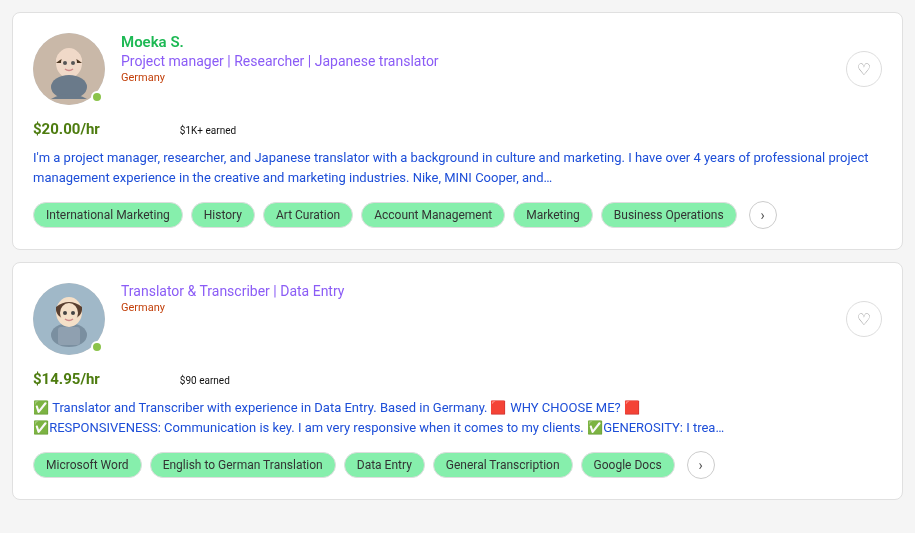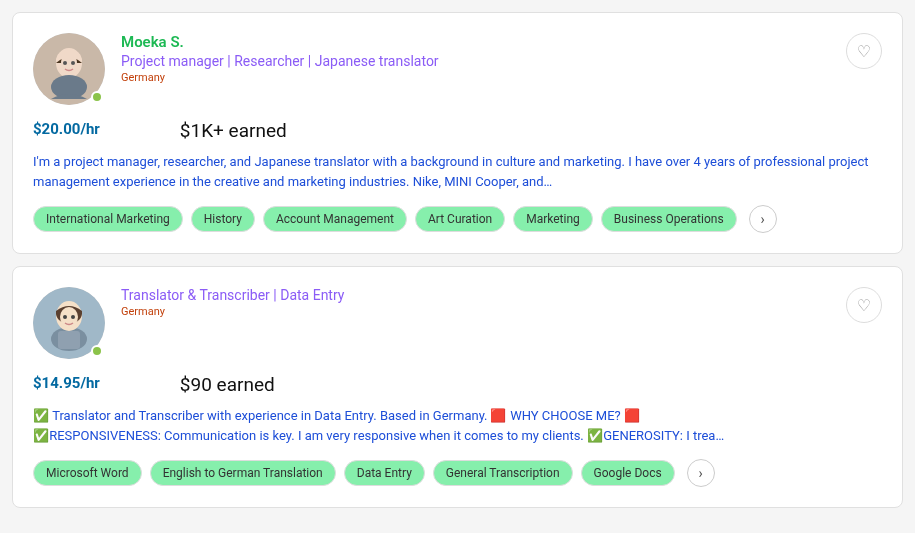--- a/index.html
+++ b/index.html
@@ -12,21 +12,21 @@
     .card {
       background: #fff;
       border: 1px solid #e0e0e0;
       border-radius: 8px;
       padding: 20px;
       margin-bottom: 12px;
       max-width: 891px;
     }
     .card-header {
       display: flex;
-      align-items: flex-start;
+      align-items: center;
       justify-content: space-between;
     }
     .profile-left {
       display: flex;
       align-items: flex-start;
       gap: 16px;
     }
     .avatar-wrap {
       position: relative;
       flex-shrink: 0;
@@ -81,24 +81,24 @@
       flex-shrink: 0;
     }
     .stats-row {
       display: flex;
       gap: 80px;
       margin: 14px 0 10px 0;
     }
     .stat-item .rate {
       font-size: 15px;
       font-weight: 700;
-      color: #0369a1;
+      color: #4d7c0f;
     }
     .stat-item .earned {
-      font-size: 19px;
+      font-size: 10px;
       color: #111;
     }
     .bio {
       font-size: 13px;
       color: #1d4ed8;
       line-height: 1.5;
       margin-bottom: 14px;
     }
     .tags-row {
       display: flex;
@@ -170,22 +170,22 @@
         <span class="rate">$20.00/hr</span>
       </div>
       <div class="stat-item">
         <span class="earned">$1K+ earned</span>
       </div>
     </div>
     <div class="bio"><span>I'm a project manager, researcher, and Japanese translator with a background in culture and marketing. I have over 4 years of professional project management experience in the creative and marketing industries. Nike, MINI Cooper, and…</span></div>
     <div class="tags-row">
       <span class="tag">International Marketing</span>
         <span class="tag">History</span>
+        <span class="tag">Art Curation</span>
         <span class="tag">Account Management</span>
-        <span class="tag">Art Curation</span>
         <span class="tag">Marketing</span>
         <span class="tag">Business Operations</span>
       <div class="chevron-right">›</div>
     </div>
   </div>
     <div class="card">
     <div class="card-header">
       <div class="profile-left">
         <div class="avatar-wrap">
           <div class="avatar">

